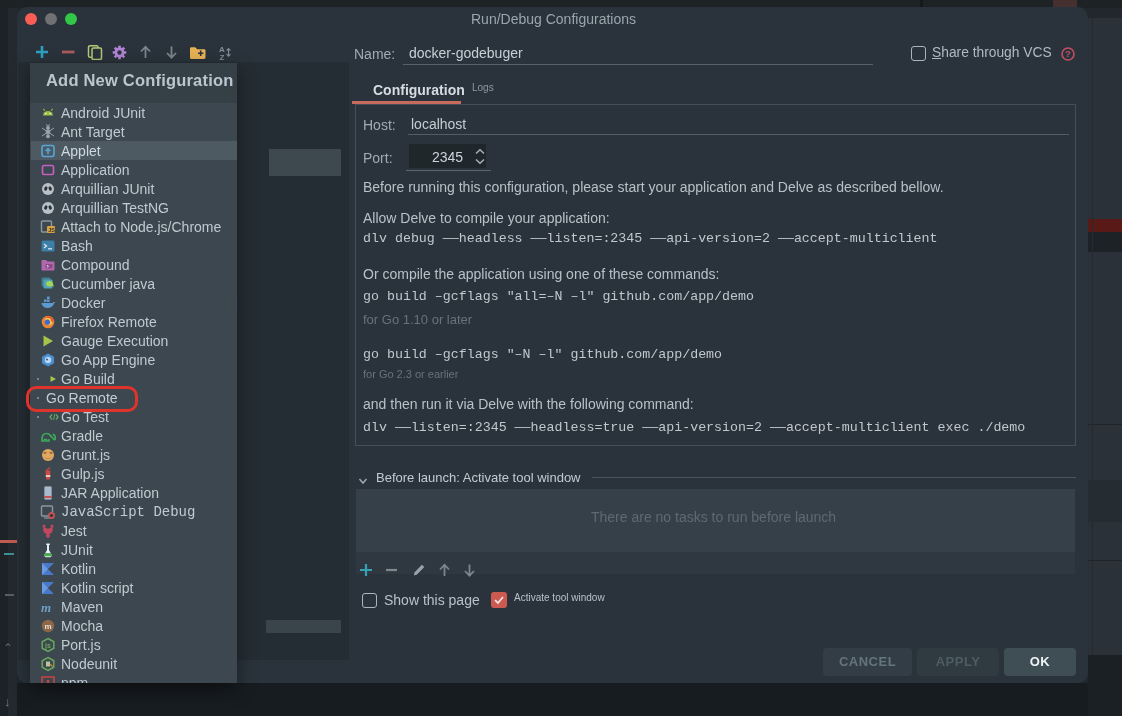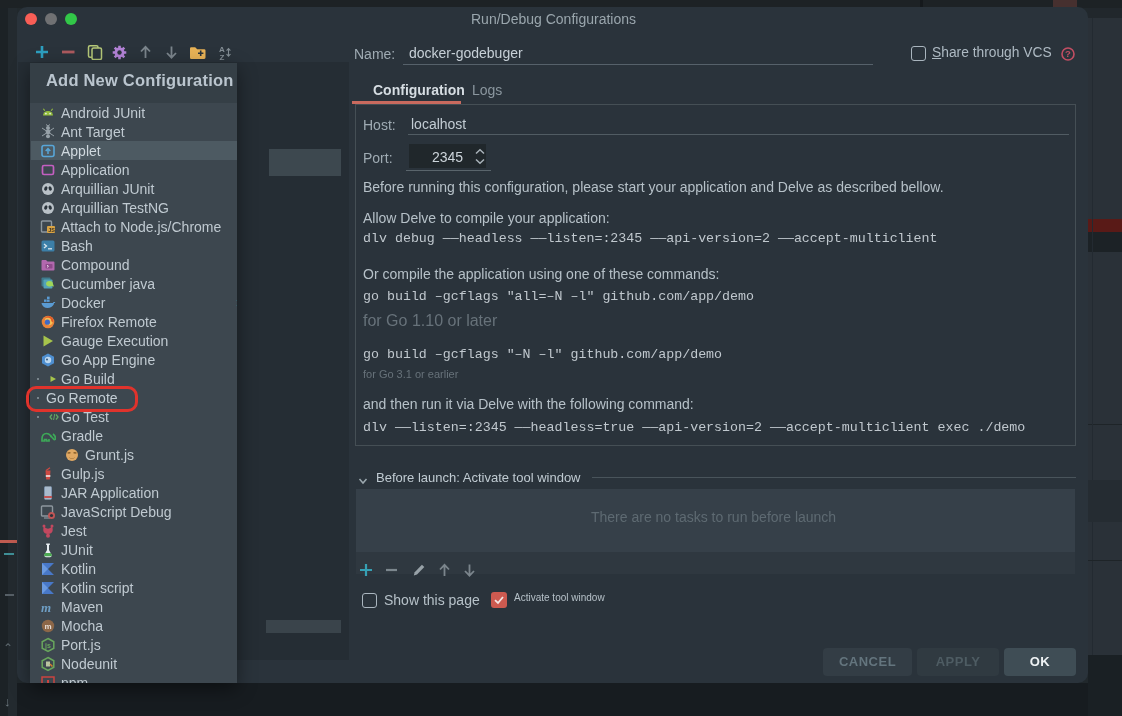--- a/index.html
+++ b/index.html
@@ -92,21 +92,21 @@
   <div class="abs" style="left:911px;top:46px;width:13px;height:13px;border:1.5px solid #a9b5be;border-radius:3px;background:transparent;"></div>
   <div class="abs txt" style="left:932px;top:45px;font-size:13.8px;color:#aebac3;"><span style="text-decoration:underline;">S</span>hare through VCS</div>
   <div class="abs" style="left:1061px;top:47px;width:14px;height:14px;">
     <svg width="14" height="14" viewBox="0 0 14 14">
         <circle cx="7" cy="7" r="6" fill="none" stroke="#c24e63" stroke-width="1.6"></circle>
         <text x="7" y="10.4" font-size="9.5" font-weight="bold" fill="#c24e63" text-anchor="middle" font-family="Liberation Sans">?</text>
       </svg>
   </div>
 
   <div class="abs txt" style="left:367px;top:82px;font-size:14px;font-weight:bold;color:#d6dde2;margin-left:6px;">Configuration</div>
-  <div class="abs txt" style="left:472px;top:82px;font-size:14px;color:#8b979f;">Logs</div>
+  <div class="abs txt" style="left:472px;top:82px;font-size:10px;color:#8b979f;">Logs</div>
   <div class="abs" style="left:355px;top:104px;width:719px;height:340px;border:1px solid #454f55;"></div>
   <div class="abs" style="left:352px;top:101px;width:109px;height:3px;background:#c96a5e;"></div>
 
   <div class="abs txt" style="left:363px;top:117px;font-size:14px;color:#9fabb3;">Host:</div>
   <div class="abs txt" style="left:411px;top:116px;font-size:14px;color:#c3cdd4;">localhost</div>
   <div class="abs" style="left:408px;top:134px;width:661px;height:1px;background:#515c63;"></div>
 
   <div class="abs txt" style="left:363px;top:150px;font-size:14px;color:#9fabb3;">Port:</div>
   <div class="abs" style="left:409px;top:144px;width:77px;height:24px;background:#20272b;"></div>
   <div class="abs txt" style="left:432px;top:149px;font-size:14px;color:#ccd4da;">2345</div>
@@ -116,23 +116,23 @@
         <path d="M4 13.5 L8 17.2 L12 13.5" fill="none" stroke="#a9b3ba" stroke-width="1.5"></path>
       </svg>
   </div>
   <div class="abs" style="left:406px;top:170px;width:85px;height:1px;background:#5a656c;"></div>
 
   <div class="abs txt" style="left:363px;top:179px;font-size:14px;color:#b6c1c8;">Before running this configuration, please start your application and Delve as described bellow.</div>
   <div class="abs txt" style="left:363px;top:210px;font-size:14px;color:#b6c1c8;">Allow Delve to compile your application:</div>
   <div class="abs txt mono1" style="left:363px;top:231px;font-size:13.3px;font-family:'Liberation Mono',monospace;color:#c0c8ce;">dlv debug ——headless ——listen=:2345 ——api-version=2 ——accept-multiclient</div>
   <div class="abs txt" style="left:363px;top:266px;font-size:14px;color:#b6c1c8;">Or compile the application using one of these commands:</div>
   <div class="abs txt" style="left:363px;top:289px;font-size:13.3px;font-family:'Liberation Mono',monospace;color:#c0c8ce;">go build –gcflags "all=–N –l" github.com/app/demo</div>
-  <div class="abs txt" style="left:363px;top:312px;font-size:16px;color:#67727a;">for Go 1.10 or later</div>
+  <div class="abs txt" style="left:363px;top:312px;font-size:13px;color:#67727a;">for Go 1.10 or later</div>
   <div class="abs txt" style="left:363px;top:347px;font-size:13.3px;font-family:'Liberation Mono',monospace;color:#c0c8ce;">go build –gcflags "–N –l" github.com/app/demo</div>
-  <div class="abs txt" style="left:363px;top:368px;font-size:11px;color:#67727a;">for Go 3.1 or earlier</div>
+  <div class="abs txt" style="left:363px;top:368px;font-size:11px;color:#67727a;">for Go 2.3 or earlier</div>
   <div class="abs txt" style="left:363px;top:396px;font-size:14px;color:#b6c1c8;">and then run it via Delve with the following command:</div>
   <div class="abs txt" style="left:363px;top:420px;font-size:13.3px;font-family:'Liberation Mono',monospace;color:#c0c8ce;">dlv ——listen=:2345 ——headless=true ——api-version=2 ——accept-multiclient exec ./demo</div>
 
   <div class="abs" style="left:358px;top:472px;width:10px;height:10px;">
     <svg width="10" height="10" viewBox="0 0 10 10">
         <path d="M1.5 3 L5 7 L8.5 3" fill="none" stroke="#9ca8af" stroke-width="1.5"></path>
       </svg>
   </div>
   <div class="abs txt" style="left:376px;top:470px;font-size:13px;color:#c0cbd2;">Before launch: Activate tool window</div>
   <div class="abs" style="left:592px;top:477px;width:484px;height:1px;background:#49545b;"></div>
@@ -306,21 +306,21 @@
         </svg>
         <span class="t">Go Test</span>
       </div>
     <div class="r" style="top:363px;">
         <svg class="i" width="16" height="16" viewBox="0 0 16 16">
           <path d="M2 11 c0 -3 1.5 -5.5 4.5 -5.5 c2 0 3 0.8 4 2 l3 3.5 c0.8 1 2 0.5 2 -0.5 c0 -2 -1 -3.5 -2.5 -4.5 M2 11 v2 h2.5 v-1.5 h2 V13 H9 v-2" fill="none" stroke="#3da858" stroke-width="1.7"></path>
           <circle cx="10.8" cy="8.4" r="0.9" fill="#3da858"></circle>
         </svg>
         <span class="t">Gradle</span>
       </div>
-    <div class="r" style="top:382px;margin-left:24px;">
+    <div class="r" style="top:382px;">
         <svg class="i" width="16" height="16" viewBox="0 0 16 16">
           <circle cx="8" cy="8" r="6" fill="#e0a863"></circle>
           <path d="M3 6 c1.5 -1.5 3 -1.5 4 0 c-1.5 1 -2.8 1 -4 0 z M9 6 c1 -1.5 2.5 -1.5 4 0 c-1.2 1 -2.5 1 -4 0 z" fill="#8a5f28"></path>
           <path d="M5 10 c2 2 4 2 6 0 c-1 2.5 -5 2.5 -6 0 z" fill="#8a5f28"></path>
         </svg>
         <span class="t">Grunt.js</span>
       </div>
     <div class="r" style="top:401px;">
         <svg class="i" width="16" height="16" viewBox="0 0 16 16">
           <path d="M5.5 4.5 L10.5 4.5 L9.8 13.5 L6.2 13.5 z" fill="#ce4a43"></path>
@@ -330,21 +330,21 @@
         <span class="t">Gulp.js</span>
       </div>
     <div class="r" style="top:420px;">
         <svg class="i" width="16" height="16" viewBox="0 0 16 16">
           <rect x="4" y="1.5" width="8" height="13" rx="1" fill="#7d93ad"></rect>
           <path d="M6 1.5 V14.5 M8 1.5 V14.5 M10 1.5 V14.5" stroke="#d7e2ec" stroke-width="1"></path>
           <rect x="4" y="11" width="8" height="2" fill="#c05555"></rect>
         </svg>
         <span class="t">JAR Application</span>
       </div>
-    <div class="r" style="top:439px;">
+    <div class="r" style="top:439px;font-family:Liberation Mono, monospace;">
         <svg class="i" width="16" height="16" viewBox="0 0 16 16">
           <rect x="1.5" y="2" width="11" height="10" rx="1" fill="none" stroke="#8d979e" stroke-width="1.4"></rect>
           <path d="M4 14 h6" stroke="#8d979e" stroke-width="1.2"></path>
           <circle cx="11.5" cy="11.5" r="3.5" fill="#c05555"></circle>
           <circle cx="11.5" cy="11.5" r="1.6" fill="#2a333b"></circle>
         </svg>
         <span class="t">JavaScript Debug</span>
       </div>
     <div class="r" style="top:458px;">
         <svg class="i" width="16" height="16" viewBox="0 0 16 16">

